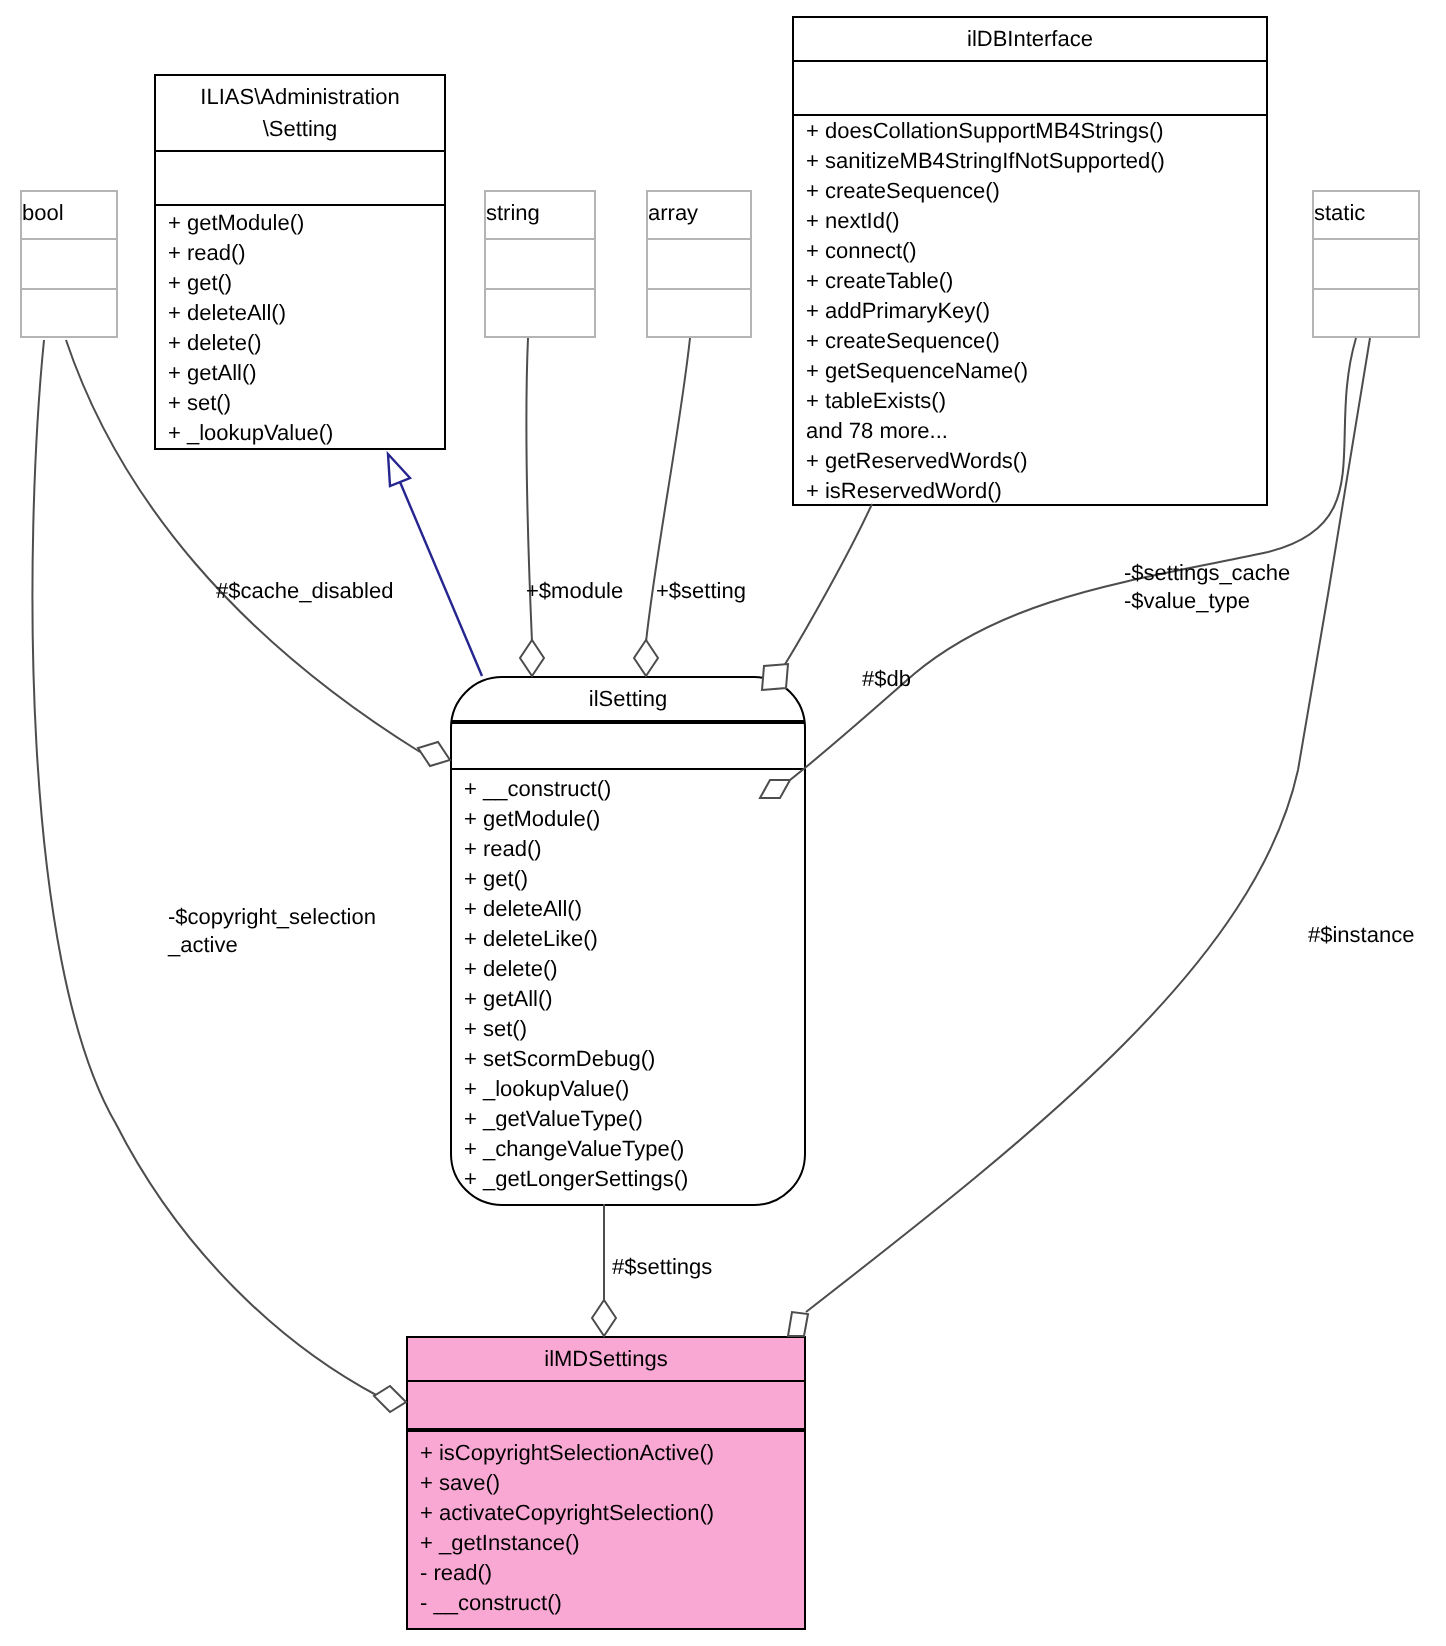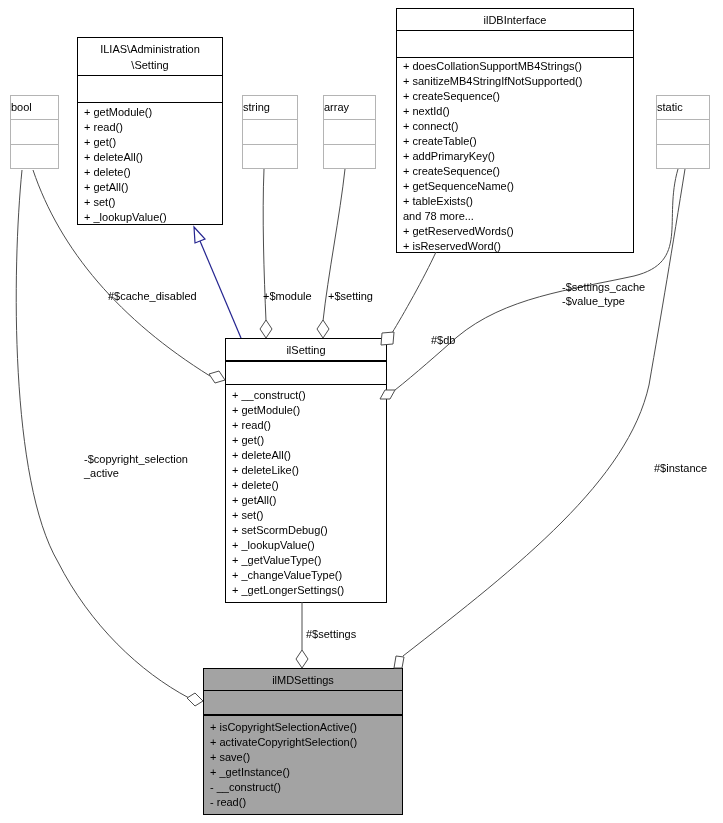--- a/index.html
+++ b/index.html
@@ -8,21 +8,21 @@
     font-family:"Liberation Sans", sans-serif;font-size:11px;color:#000;
     overflow:hidden;
   }
   
   .cbox{position:absolute;background:#ffffff;border:1px solid #000;box-sizing:border-box}
   .cbox .ttl{text-align:center;border-bottom:1px solid #000;padding:3px 2px 2px;line-height:16px;white-space:nowrap}
   .cbox .attrs{border-bottom:1px solid #000}
   .cbox .methods{padding:2px 0 0 6px}
   .m{line-height:15px;white-space:nowrap}
   
-  .gray{background:#a3a3a3}
+  .gray{background:#f9a8d4}
   #ilmd .attrs{border-bottom:2px solid #000}
   #ilsetting .ttl{border-bottom:2px solid #000}
   
   .tbox{position:absolute;background:#ffffff;border:1px solid #b4b4b4;box-sizing:border-box}
   .tbox .ttl{text-align:left;height:23px;line-height:23px;border-bottom:1px solid #b4b4b4;white-space:nowrap}
   .tbox .sec{height:24px;border-bottom:1px solid #b4b4b4}
   .tbox .secl{height:24px}
   
   .elabel{position:absolute;line-height:14px;white-space:nowrap}
   .elabel.center{}
@@ -85,21 +85,21 @@
     <div class="ttl">array</div>
     <div class="sec"></div>
     <div class="secl"></div>
   </div>
   <div class="tbox" style="left:656px;top:95px;width:54px;height:74px;">
     <div class="ttl">static</div>
     <div class="sec"></div>
     <div class="secl"></div>
   </div>
 
-  <div class="cbox" id="ilsetting" style="left:225px;top:338px;width:162px;height:265px;">
+  <div class="cbox" id="ilsetting" style="left:225px;top:338px;width:178px;height:265px;border-radius:26px;">
     <div class="ttl">ilSetting</div>
     <div class="attrs" style="height:22px"></div>
     <div class="methods" style="padding-top:3px">
       <div class="m">+ __construct()</div>
       <div class="m">+ getModule()</div>
       <div class="m">+ read()</div>
       <div class="m">+ get()</div>
       <div class="m">+ deleteAll()</div>
       <div class="m">+ deleteLike()</div>
       <div class="m">+ delete()</div>
@@ -111,25 +111,25 @@
       <div class="m">+ _changeValueType()</div>
       <div class="m">+ _getLongerSettings()</div>
     </div>
   </div>
 
   <div class="cbox gray" id="ilmd" style="left:203px;top:668px;width:200px;height:147px;">
     <div class="ttl">ilMDSettings</div>
     <div class="attrs" style="height:23px"></div>
     <div class="methods" style="padding-top:4px">
       <div class="m">+ isCopyrightSelectionActive()</div>
+      <div class="m">+ save()</div>
       <div class="m">+ activateCopyrightSelection()</div>
-      <div class="m">+ save()</div>
       <div class="m">+ _getInstance()</div>
+      <div class="m">- read()</div>
       <div class="m">- __construct()</div>
-      <div class="m">- read()</div>
     </div>
   </div>
 
   <svg class="edges" width="723" height="823" viewBox="0 0 723 823">
     <g fill="none" stroke="#4d4d4d" stroke-width="1">
       <path d="M33,170 C60,250 120,320 210,376"></path>
       <path d="M22,170 C12,270 10,480 58,562 C90,625 140,672 189,698"></path>
       <path d="M264,169 C262,215 264,275 266,321"></path>
       <path d="M345,169 C340,215 328,275 323,321"></path>
       <path d="M436,252 C424,278 403,315 392,333"></path>

